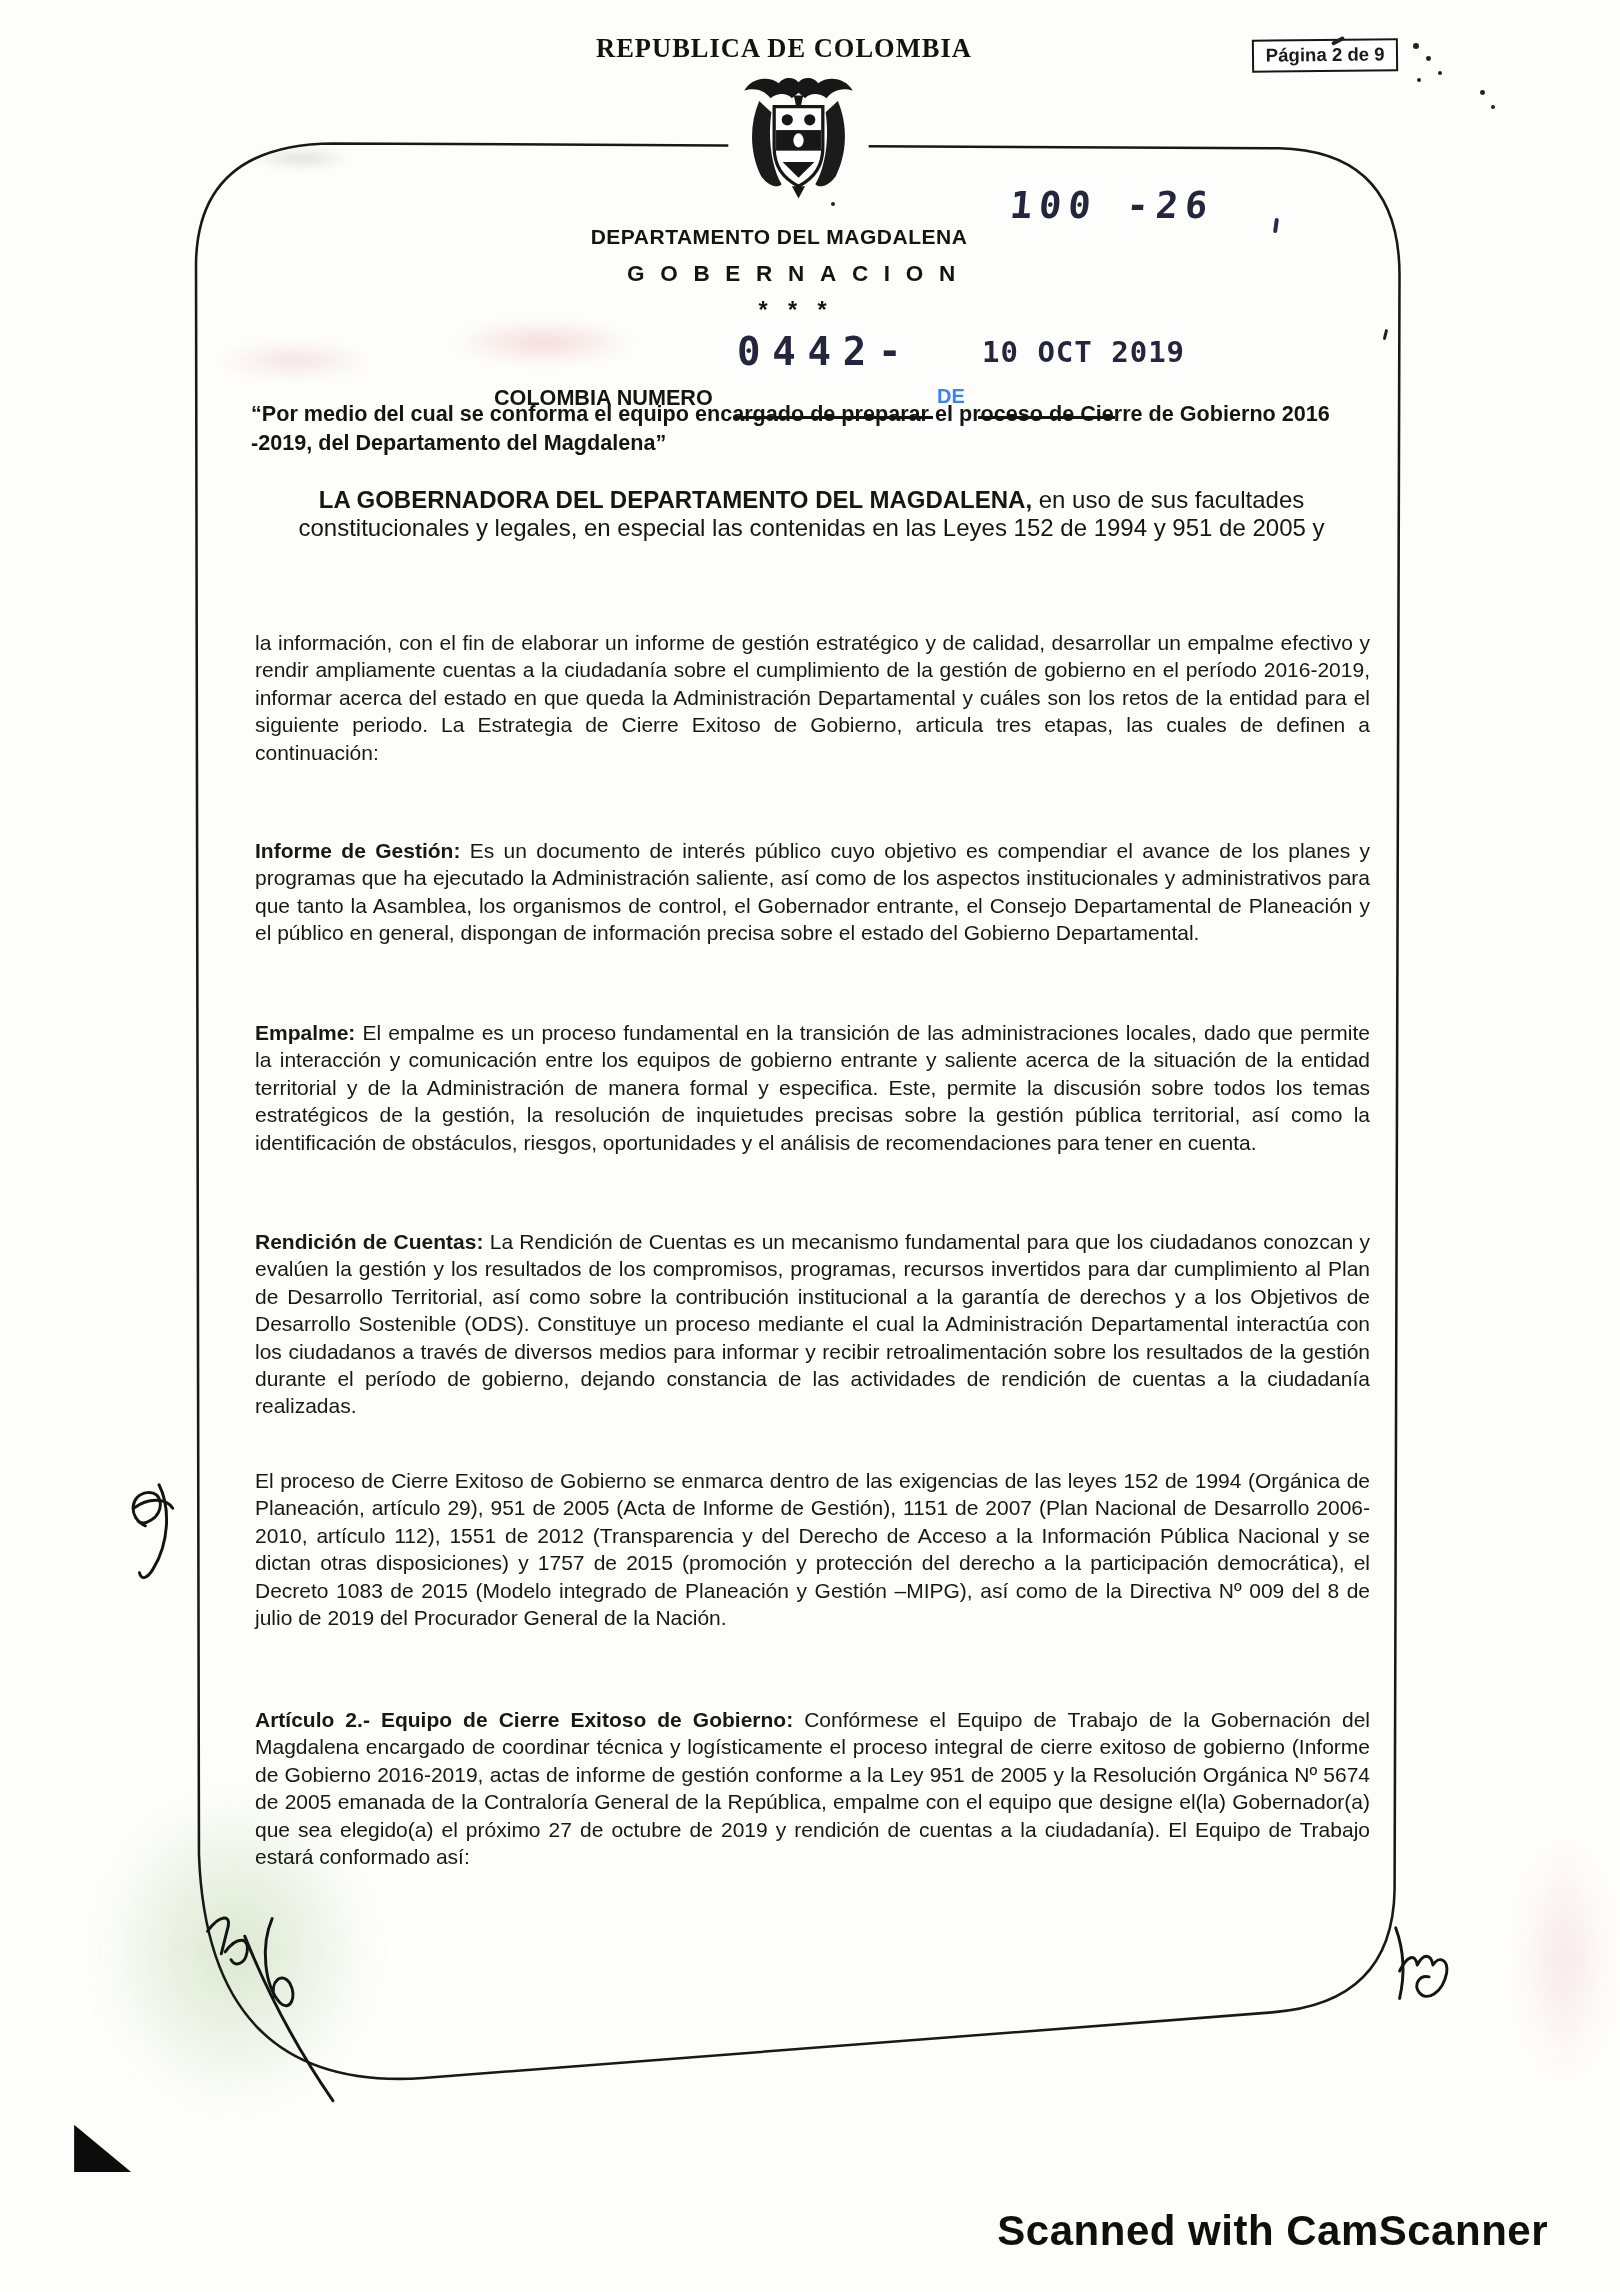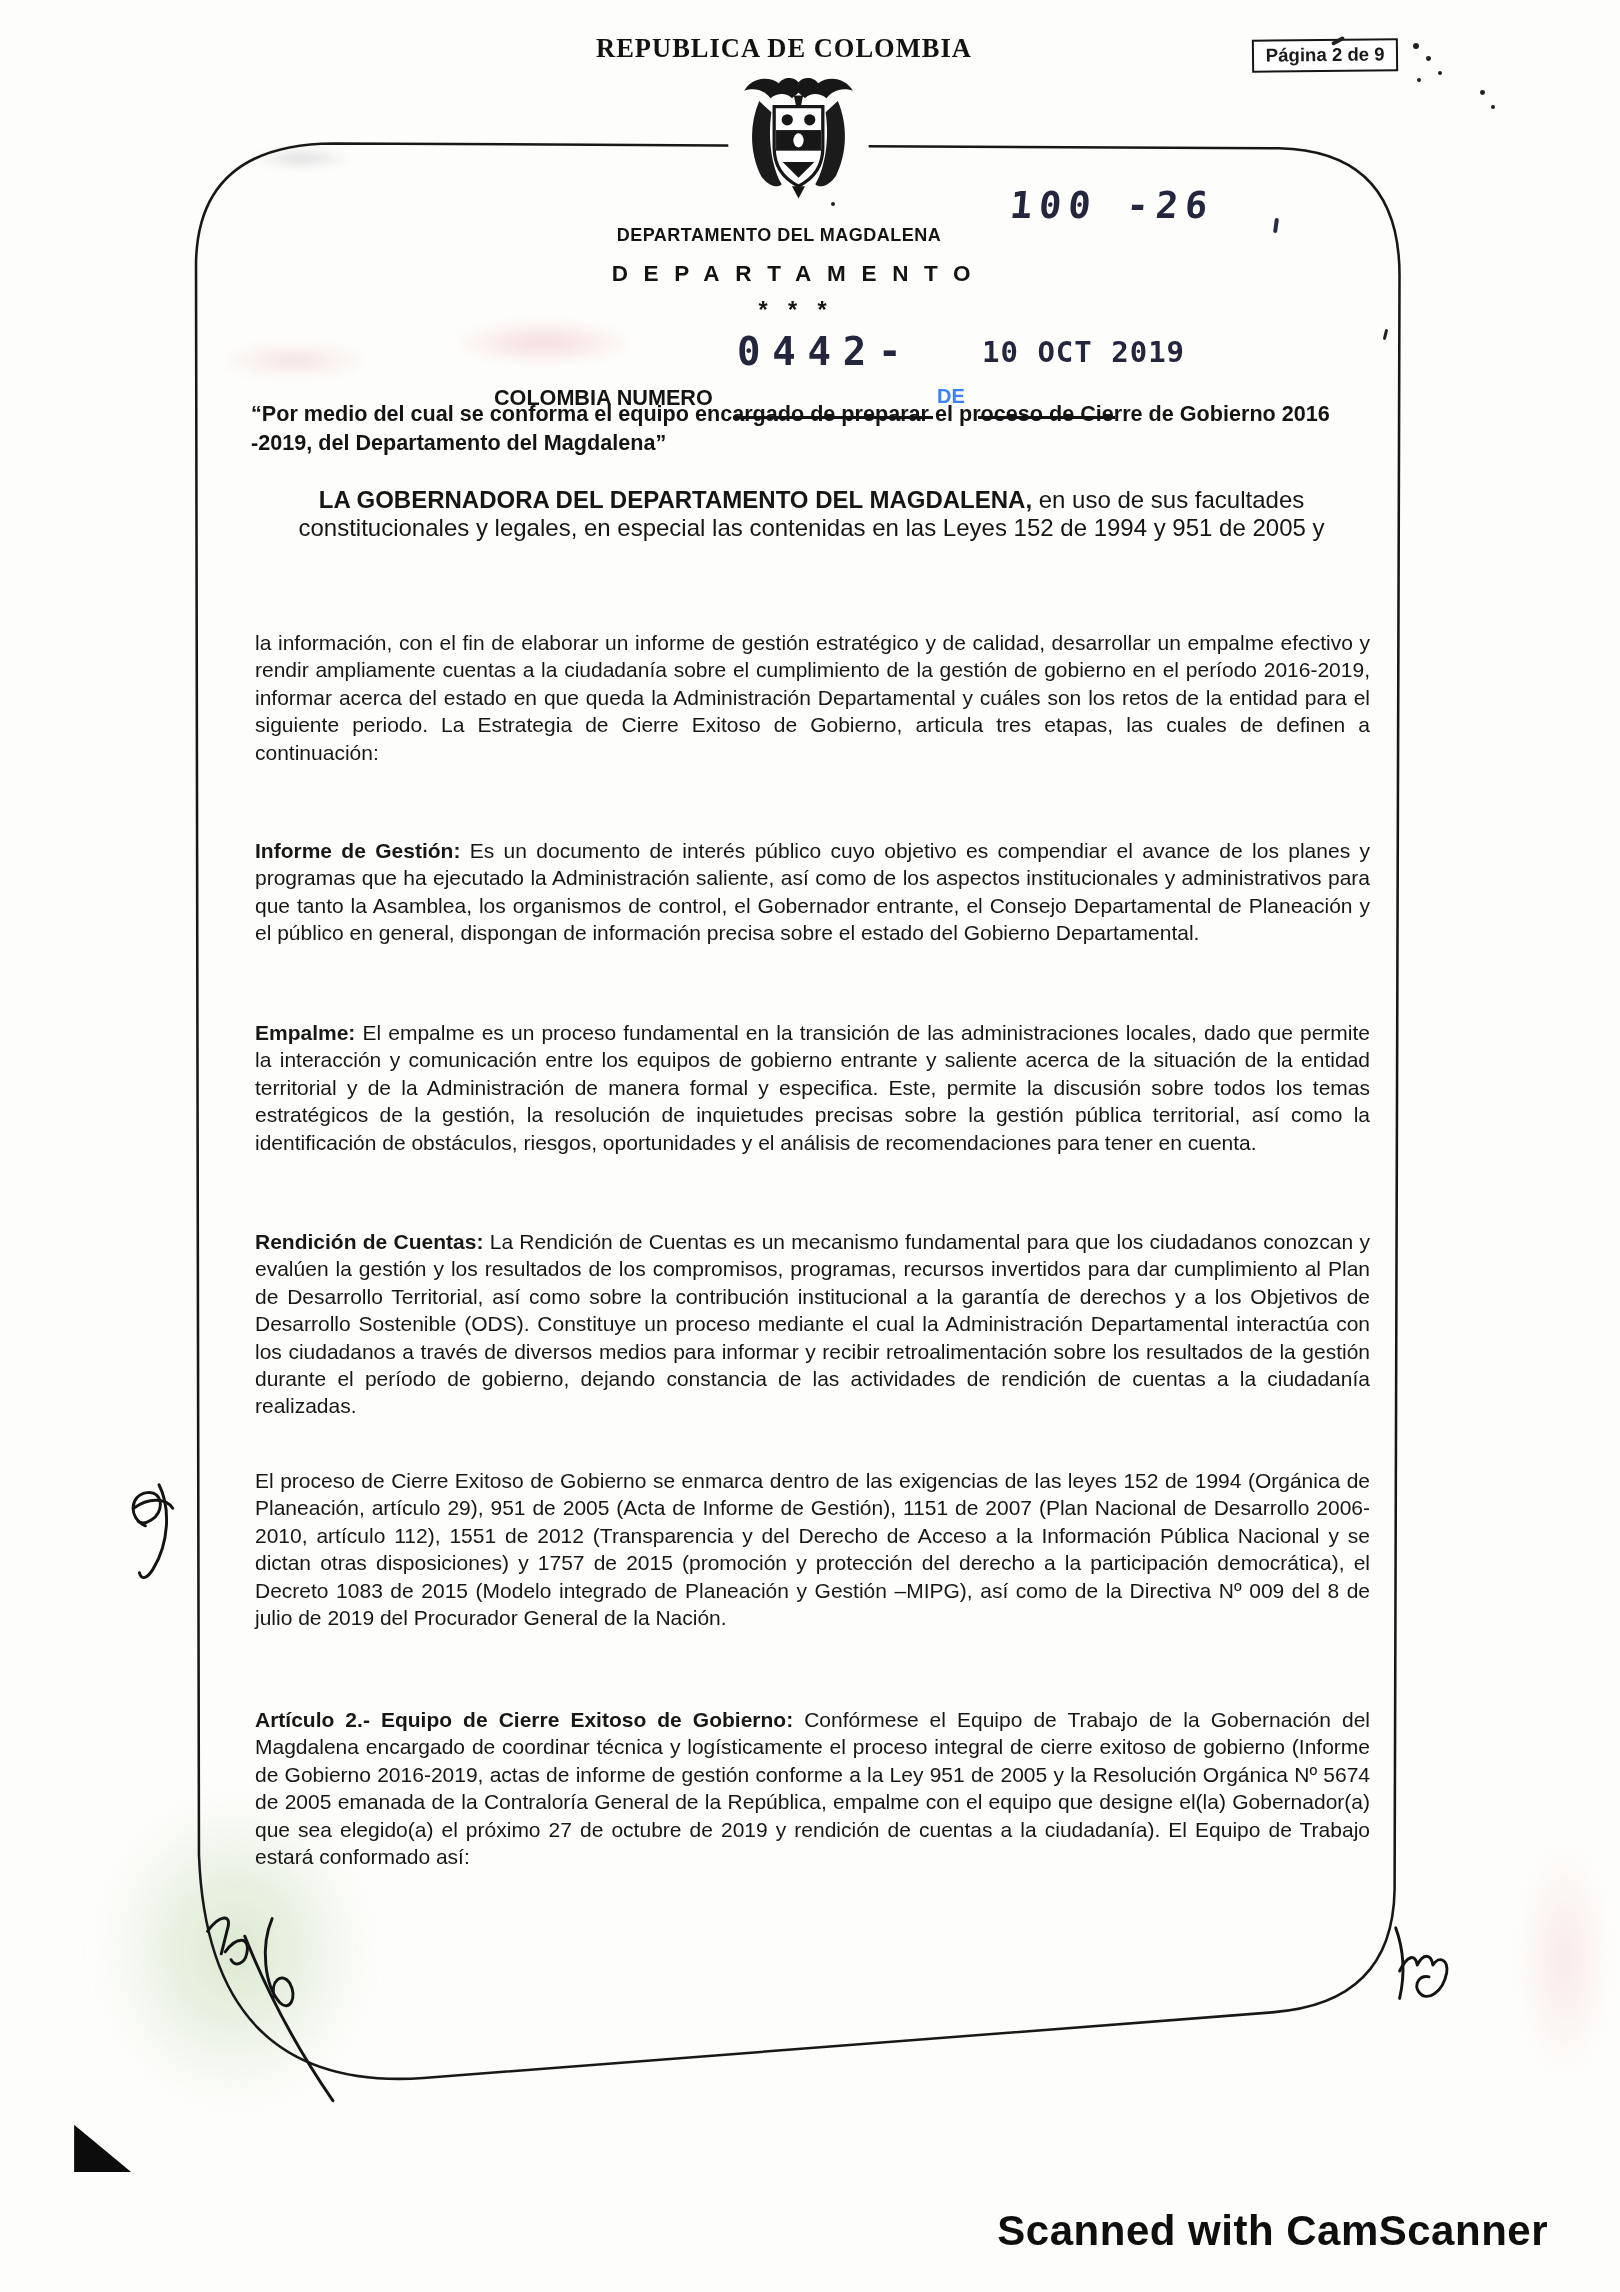--- a/index.html
+++ b/index.html
@@ -18,21 +18,21 @@
     left:596px;top:33px;font-family:Liberation Serif, serif;
     font-weight:bold;font-size:26.5px;letter-spacing:1px;color:#131313;
   }
   .page-badge{
     left:1252px;top:39px;border:2.5px solid #161616;background:#fff;
     padding:2.9px 11.8px 3.9px 11.8px;font-size:18.6px;font-weight:bold;color:#1a1a1a;
     transform:rotate(-0.6deg);
   }
   .department{
     left:779px;top:225px;transform:translateX(-50%);
-    font-size:18px;font-weight:bold;letter-spacing:0.5px;color:#141414;white-space:nowrap;
+    font-size:21px;font-weight:bold;letter-spacing:0.5px;color:#141414;white-space:nowrap;
   }
   .governorate{
     left:799px;top:261px;transform:translateX(-50%);
     font-size:22.5px;font-weight:bold;letter-spacing:15.7px;color:#141414;white-space:nowrap;
   }
   .stars{
     left:796px;top:297px;transform:translateX(-50%);
     font-size:23.5px;font-weight:bold;letter-spacing:6.9px;color:#141414;white-space:nowrap;
   }
   .stamp{
@@ -90,21 +90,21 @@
   <circle cx="87" cy="50" r="6" fill="#171717"></circle>
   <rect x="51" y="61" width="48" height="22" fill="#171717"></rect>
   <ellipse cx="75" cy="72" rx="5.5" ry="7.5" fill="#ffffff"></ellipse>
   <path d="M58,95 L92,95 L75,112 Z" fill="#171717"></path>
   <path d="M68,121 L82,121 L75,134 Z" fill="#171717"></path>
 </svg>
 
 <div class="abs country">REPUBLICA DE COLOMBIA</div>
 <div class="abs page-badge">Página 2 de 9</div>
 <div class="abs department">DEPARTAMENTO DEL MAGDALENA</div>
-<div class="abs governorate">DEPARTAMENTO</div>
+<div class="abs governorate">GOBERNACION</div>
 <div class="abs stars">* * *</div>
 
 <div class="abs stamp ref-code">100 -26</div>
 <div class="abs stamp decree-number">0442-</div>
 <div class="abs stamp decree-date">10 OCT 2019</div>
 <div class="abs decree-label">COLOMBIA NUMERO</div>
 <div class="abs de-label">DE</div>
 <div class="abs uline uline1"></div>
 <div class="abs uline uline2"></div>
 

